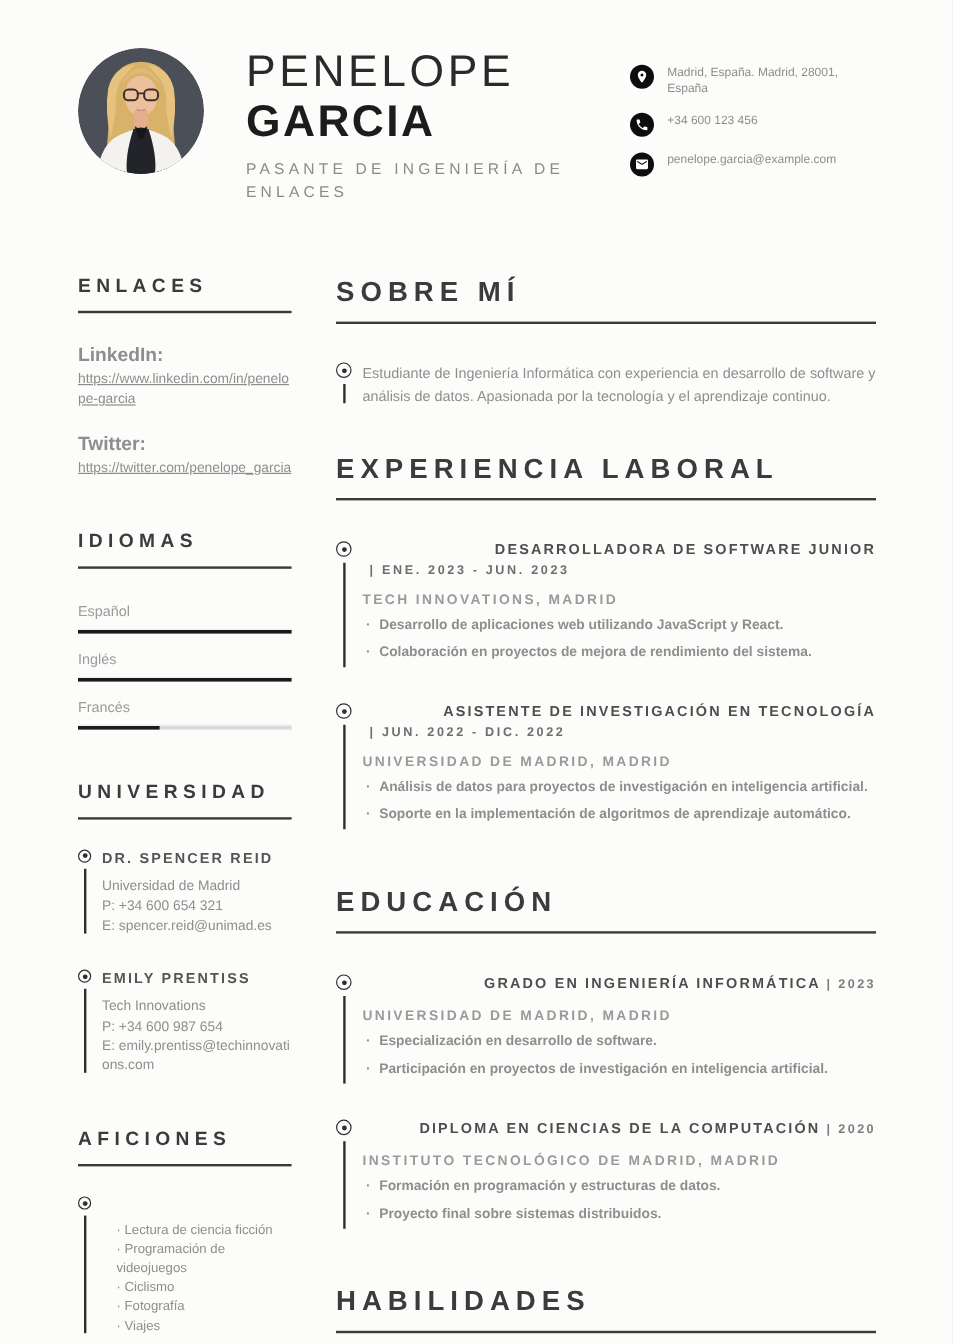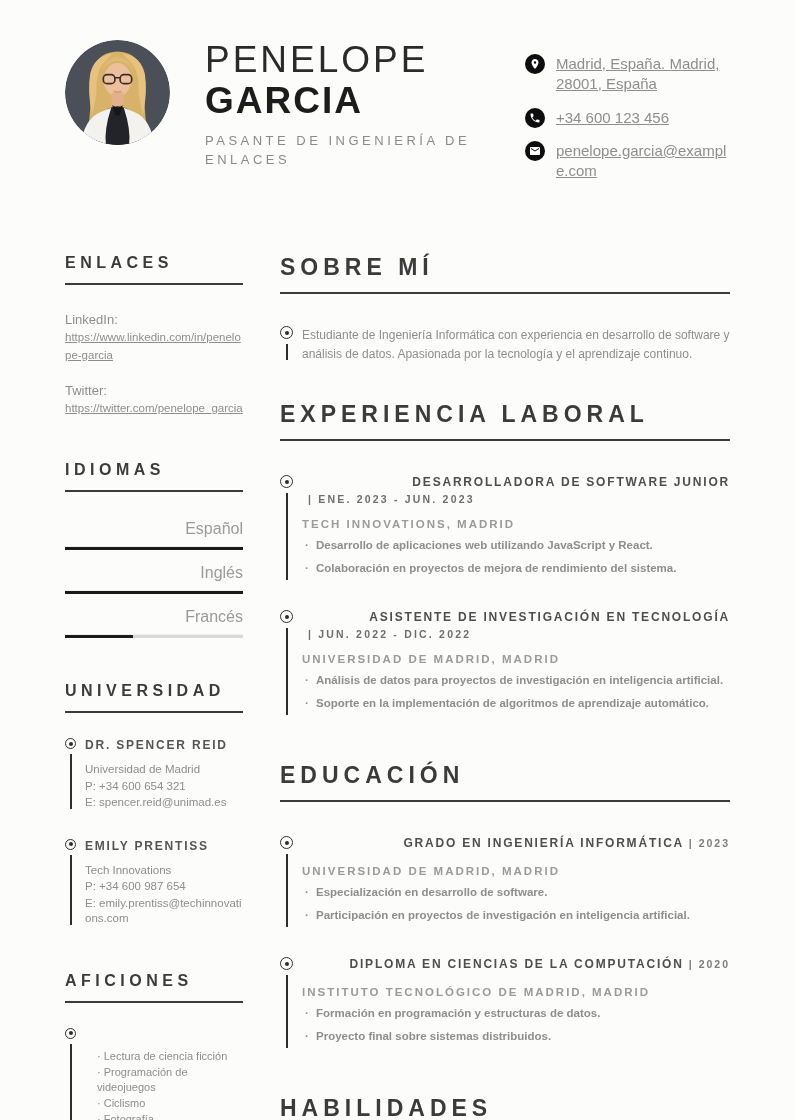--- a/index.html
+++ b/index.html
@@ -17,41 +17,41 @@
   .photo-wrap svg { display:block; width:100%; height:100%; }
   .name-block { margin-left:35px; width:300px; }
   .first-name { font-size:37px; font-weight:200; letter-spacing:3px; color:#2a2a2a; line-height:1.1; }
   .last-name  { font-size:37px; font-weight:800; letter-spacing:2px; color:#1c1c1c; line-height:1.1; }
   .job-title  { margin-top:11px; font-size:13px; letter-spacing:3.5px; color:#8a8a8a; line-height:1.45; }
   .contact { margin-left:auto; width:205px; padding-top:14px; }
   .contact-item { display:flex; gap:11px; margin-bottom:13px; }
   .cicon { width:20px; height:20px; border-radius:50%; background:#0d0d0d; flex:0 0 auto;
            display:flex; align-items:center; justify-content:center; }
   .cicon svg { width:12px; height:12px; fill:#ffffff; }
-  .ctext { font-size:15px; line-height:1.35; color:#8e8e8e; word-break:break-all;text-decoration:underline; }
+  .ctext { font-size:10px; line-height:1.35; color:#8e8e8e; word-break:break-all; }
   .ctext.nobrk { word-break:normal; }
   
   .columns { display:flex; margin-top:60px; }
   .col-left  { width:178px; flex:0 0 auto; }
   .col-right { width:450px; margin-left:37px; flex:0 0 auto; }
   
   .sec-h { font-size:16px; font-weight:700; letter-spacing:4.5px; color:#3b3b3b;
            padding-bottom:11px; border-bottom:2px solid #3b3b3b; white-space:nowrap; }
   .col-right .sec-h { font-size:23px; letter-spacing:5px; }
   section { margin-bottom:44px; }
   
   .links-body { margin-top:27px; }
   .link-item { margin-bottom:19px; }
-  .link-label { font-size:13px; color:#8e8e8e; margin-bottom:2px; }
+  .link-label { font-size:16px; color:#8e8e8e; margin-bottom:2px;font-weight:bold; }
   .link-url { font-size:11.5px; color:#8e8e8e; text-decoration:underline; line-height:1.5;
               word-break:break-all; display:block; }
   
   .langs-body { margin-top:28px; }
   .bar-row { margin-bottom:14px; }
-  .bar-label { font-size:16px; color:#9a9a9a; margin-bottom:8px;text-align:right; }
+  .bar-label { font-size:12px; color:#9a9a9a; margin-bottom:8px; }
   .bar-track { height:4px; background:#d9d9d9; border-top:1px solid #efefee; }
   .bar-fill { height:100%; background:#1b1b1b; }
   
   .entry { display:grid; grid-template-columns:22px 1fr; margin-bottom:26px; }
   .rail { position:relative; }
   .ring { width:13px; height:13px; border:1.5px solid #2e2e2e; border-radius:50%;
           display:flex; align-items:center; justify-content:center; margin-top:1px; }
   .ring::after { content:""; width:4px; height:4px; border-radius:50%; background:#2e2e2e; }
   .rail::after { content:""; position:absolute; left:6px; top:19px; bottom:3px; width:1.5px; background:#2e2e2e; }
   .col-left .entry { grid-template-columns:20px 1fr; }
@@ -230,21 +230,21 @@
         <div class="hobbies-body">
           <div class="entry">
             <div class="rail">
                 <div class="ring"></div>
               </div>
             <ul class="hobby-list">
               <li class="hobby-item">Lectura de ciencia ficción</li>
               <li class="hobby-item">Programación de videojuegos</li>
               <li class="hobby-item">Ciclismo</li>
               <li class="hobby-item">Fotografía</li>
-              <li class="hobby-item">Madrid</li>
+              <li class="hobby-item">Viajes</li>
             </ul>
           </div>
         </div>
       </section>
     </div>
 
     <div class="col-right">
 
       <section style="margin-bottom:38px;">
         <div class="sec-h">SOBRE MÍ</div>

